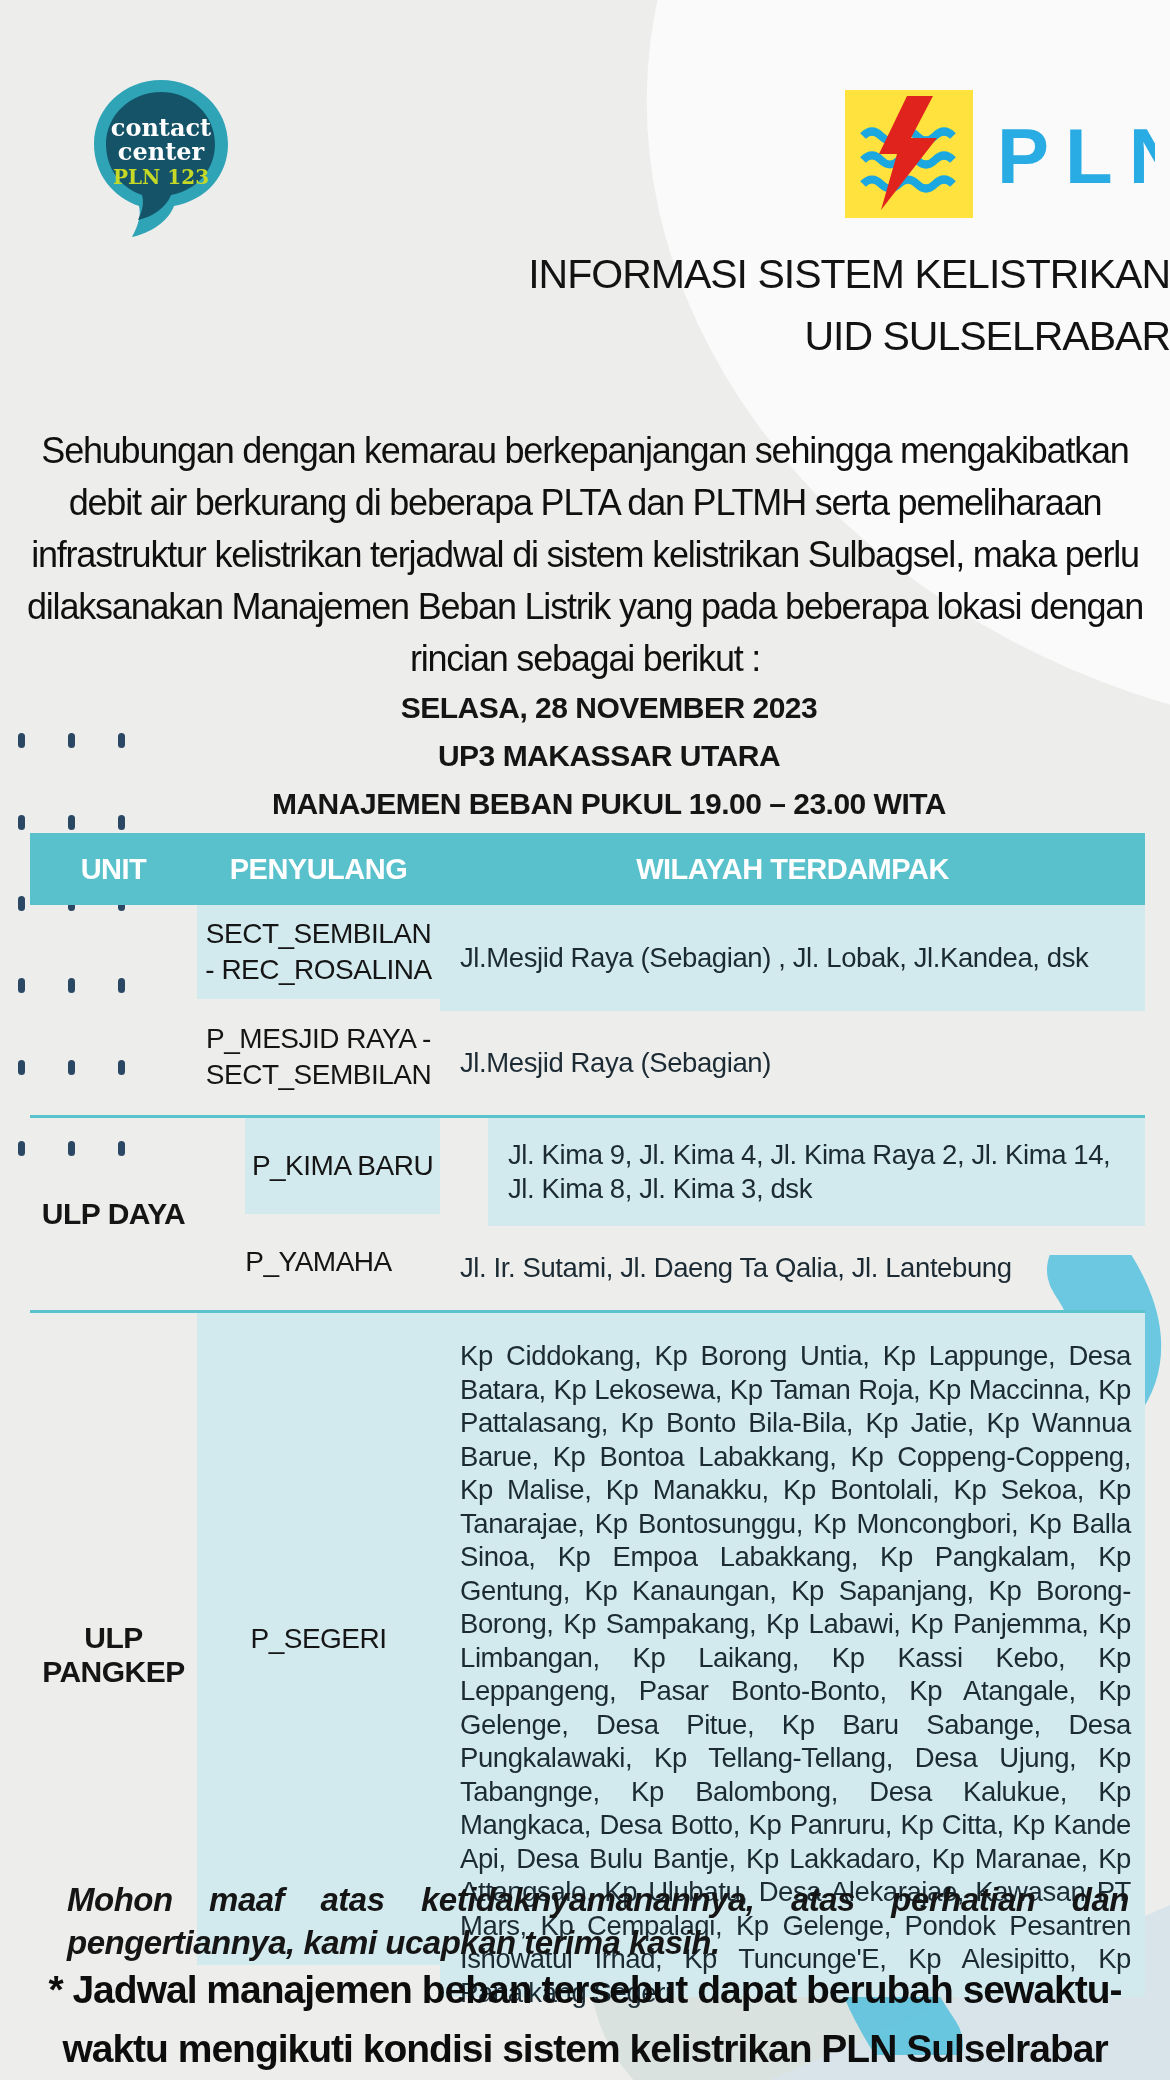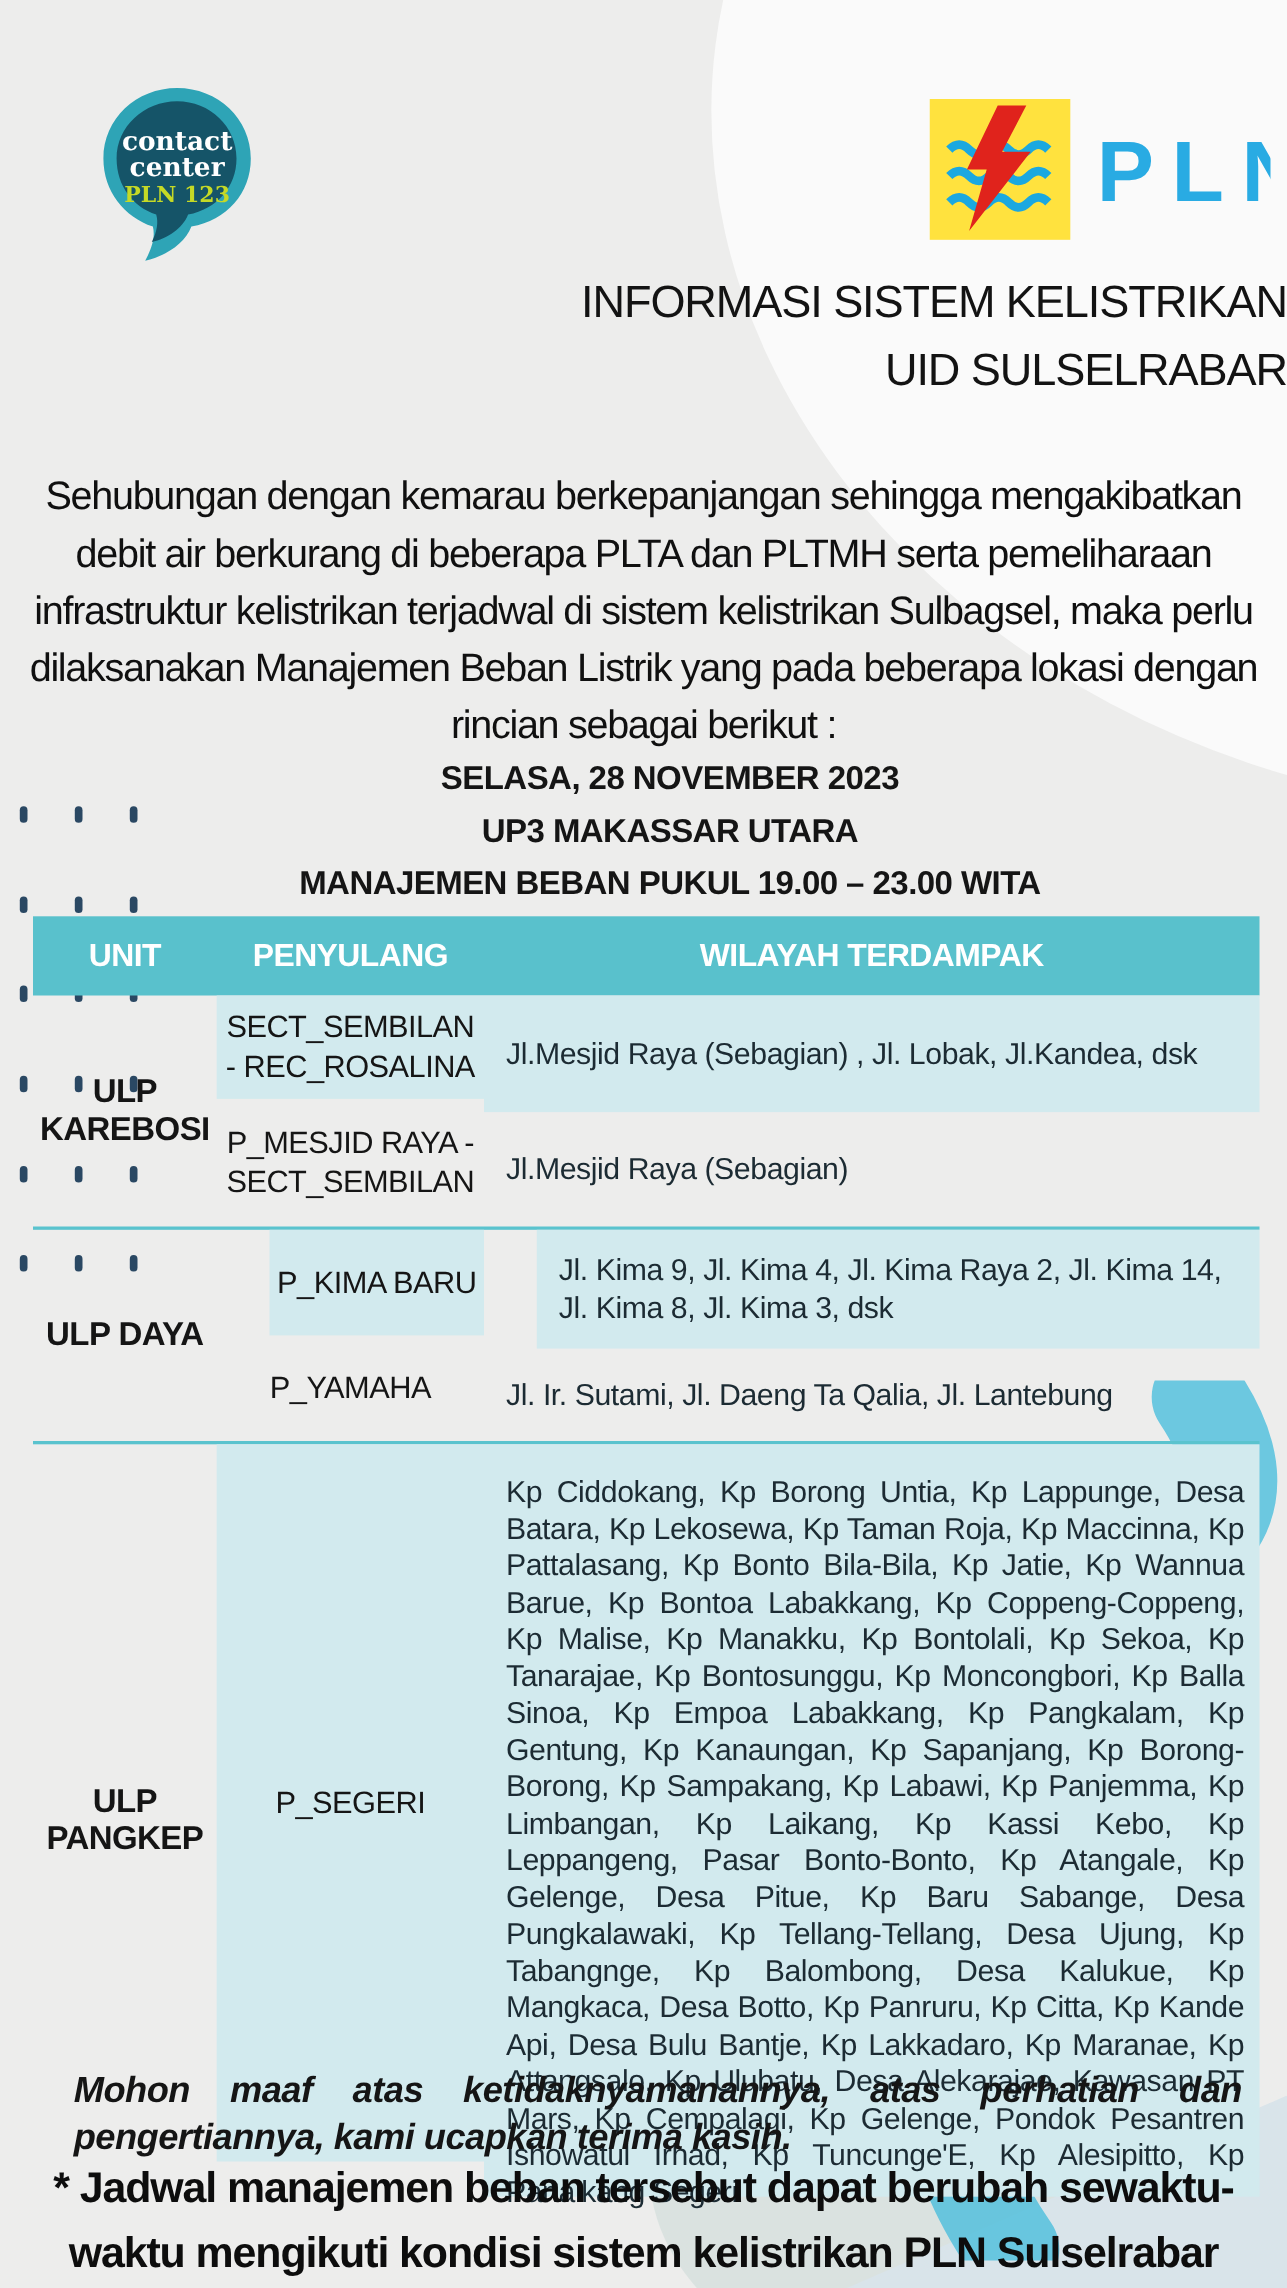--- a/index.html
+++ b/index.html
@@ -107,21 +107,20 @@
 </div>
 
 <div class="abs tbl">
   <div class="trow thead">
     <div class="cell">UNIT</div>
     <div class="cell">PENYULANG</div>
     <div class="cell">WILAYAH TERDAMPAK</div>
   </div>
 
   <div class="grp">
-    <div class="cell unit-cell">ULP KAREBOSI</div>
     <div class="rows">
       <div class="cell peny tint r-karebosi-1">SECT_SEMBILAN - REC_ROSALINA</div>
       <div class="cell wil tint r-karebosi-1">Jl.Mesjid Raya (Sebagian) , Jl. Lobak, Jl.Kandea, dsk</div>
       <div class="cell peny r-karebosi-2">P_MESJID RAYA - SECT_SEMBILAN</div>
       <div class="cell wil r-karebosi-2">Jl.Mesjid Raya (Sebagian)</div>
     </div>
   </div>
   <div class="divider"></div>
 
   <div class="grp">

